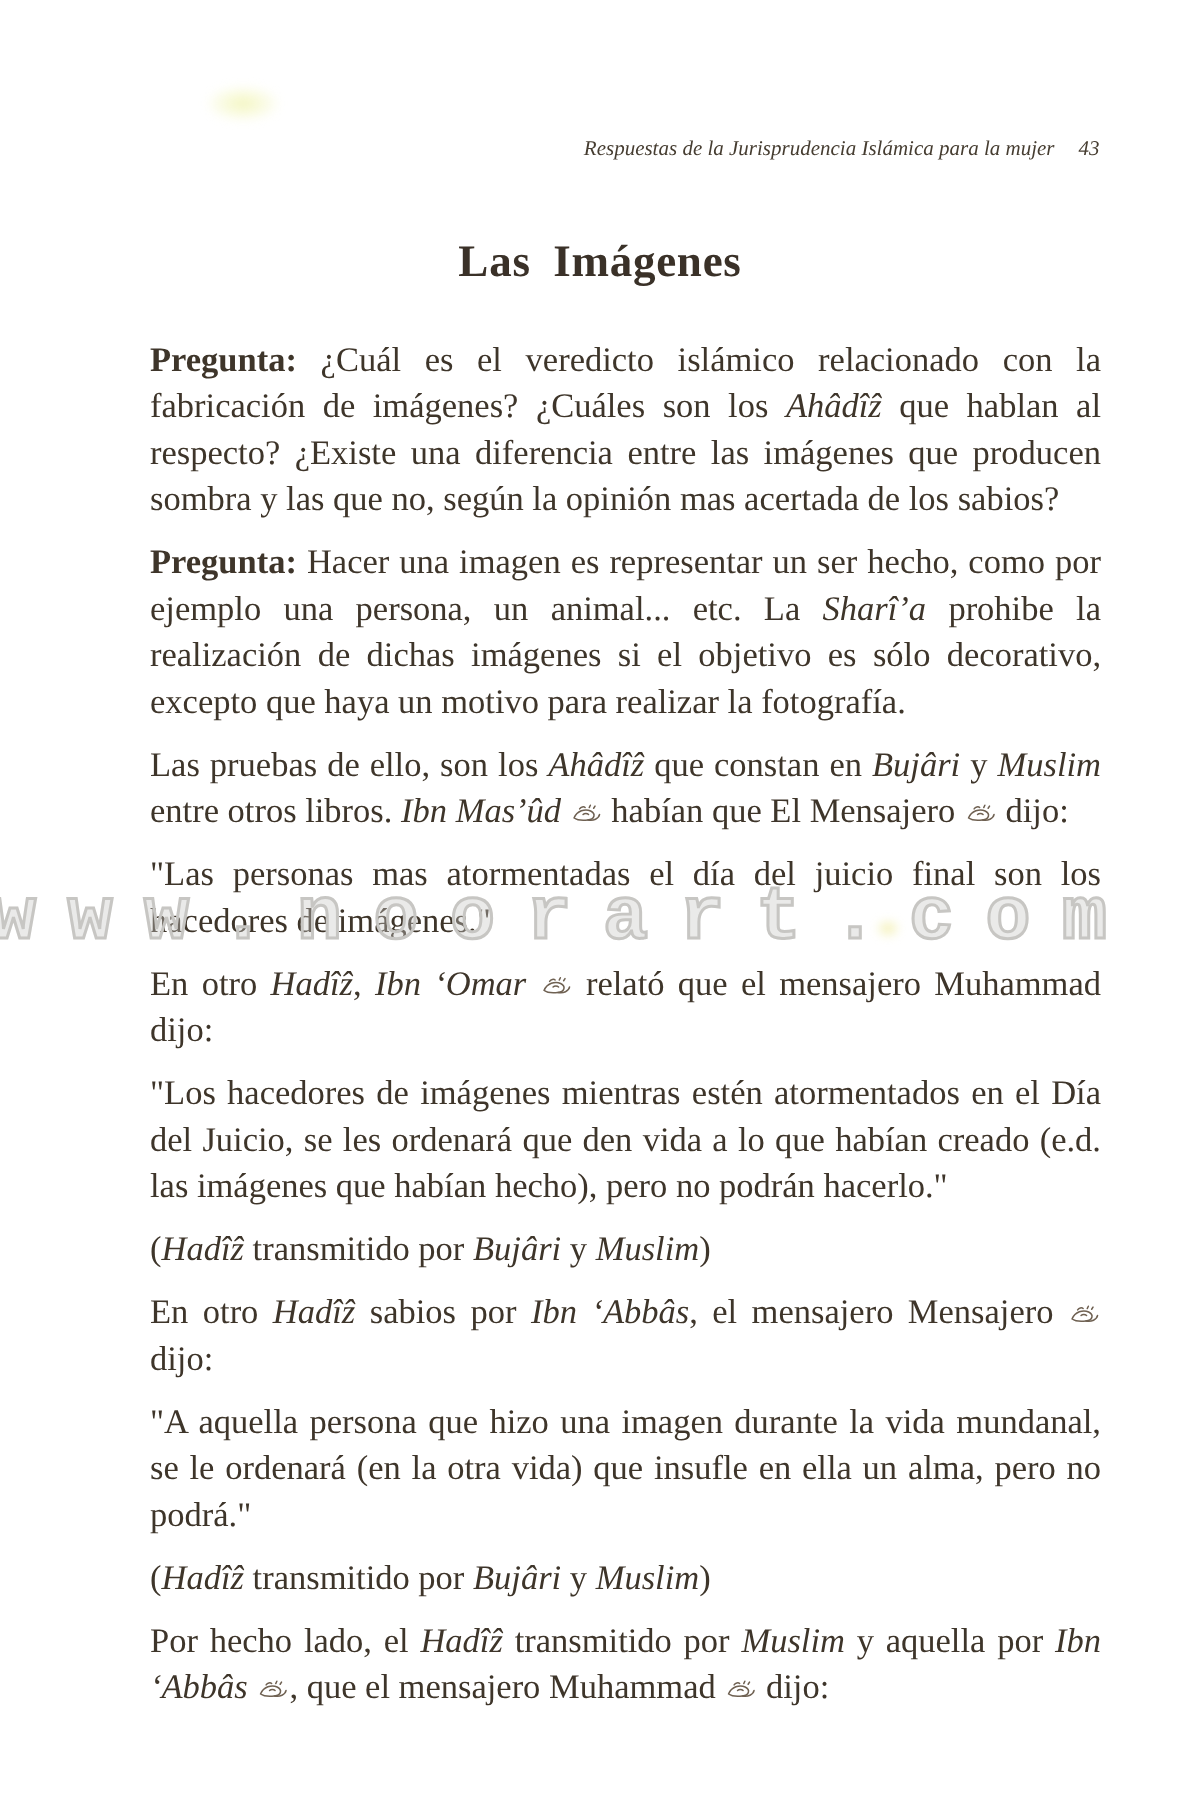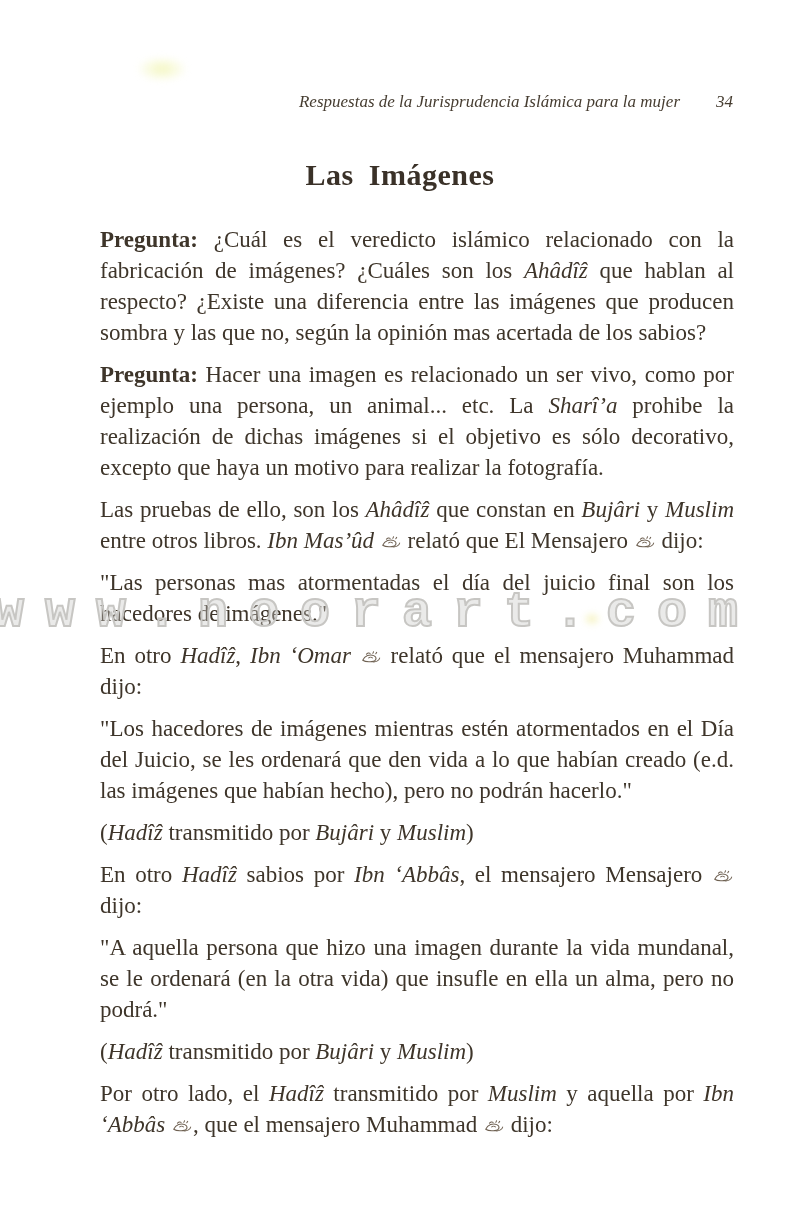--- a/index.html
+++ b/index.html
@@ -12,22 +12,22 @@
   .page{
     position:relative;
     width:800px;height:1207px;
     background:var(--paper);
     font-family:"Liberation Serif","DejaVu Serif",serif;
     color:var(--ink);
     overflow:hidden;
   }
   .running-header{
     position:absolute;top:92px;left:100px;right:67px;
-    display:flex;justify-content:flex-end;align-items:baseline;gap:36px;
-    font-style:italic;font-size:17px;color:#463d31;
+    display:flex;justify-content:flex-end;align-items:baseline;gap:16px;
+    font-style:italic;font-size:14px;color:#463d31;
     white-space:nowrap;
   }
   .chapter-title{
     position:absolute;top:158px;left:0;width:100%;
     text-align:center;
     font-size:30px;font-weight:700;letter-spacing:.5px;word-spacing:7px;
     color:#3a3128;
   }
   .page-body{
     position:absolute;top:224px;left:100px;width:634px;
@@ -67,38 +67,38 @@
 </head>
 <body>
 
 <div class="page">
 
   <div class="stain stain-1"></div>
   <div class="stain stain-2"></div>
 
   <div class="running-header">
     <span>Respuestas de la Jurisprudencia Islámica para la mujer</span>
-    <span>34</span>
+    <span>43</span>
   </div>
 
   <h1 class="chapter-title">Las Imágenes</h1>
 
   <div class="page-body">
       <p class="para"><span class="seg-bold">Pregunta:</span><span> ¿Cuál es el veredicto islámico relacionado con la fabricación de imágenes? ¿Cuáles son los </span><span class="seg-italic">Ahâdîẑ</span><span> que hablan al respecto? ¿Existe una diferencia entre las imágenes que producen sombra y las que no, según la opinión mas acertada de los sabios?</span></p>
-      <p class="para"><span class="seg-bold">Pregunta:</span><span> Hacer una imagen es relacionado un ser vivo, como por ejemplo una persona, un animal... etc. La </span><span class="seg-italic">Sharî’a</span><span> prohibe la realización de dichas imágenes si el objetivo es sólo decorativo, excepto que haya un motivo para realizar la fotografía.</span></p>
+      <p class="para"><span class="seg-bold">Pregunta:</span><span> Hacer una imagen es representar un ser hecho, como por ejemplo una persona, un animal... etc. La </span><span class="seg-italic">Sharî’a</span><span> prohibe la realización de dichas imágenes si el objetivo es sólo decorativo, excepto que haya un motivo para realizar la fotografía.</span></p>
       <p class="para"><span>Las pruebas de ello, son los </span><span class="seg-italic">Ahâdîẑ</span><span> que constan en </span><span class="seg-italic">Bujâri</span><span> y </span><span class="seg-italic">Muslim</span><span> entre otros libros. </span><span class="seg-italic">Ibn Mas’ûd </span><span class="honorific"><svg viewBox="0 0 24 18" width="22" height="17" xmlns="http://www.w3.org/2000/svg">
             <g fill="none" stroke="#6f6152" stroke-width="1.1" stroke-linecap="round">
               <path d="M3 12 C5 7 11 5 15 7 C19 9 18 13 13 13.5 C9 14 5 13.5 3 12 Z"></path>
               <path d="M13 13.5 C17 14.5 21 12.5 21.5 9.5"></path>
               <path d="M7 5.5 C8 4 10 3.5 11 4.5"></path>
               <path d="M14 4.5 L14.8 2.8"></path>
               <path d="M17.2 5 L18.2 3.4"></path>
               <path d="M9.5 9.5 C10.5 8.5 12.5 8.5 13.5 9.5"></path>
             </g>
-          </svg></span><span> relató que El Mensajero </span><span class="honorific"><svg viewBox="0 0 24 18" width="22" height="17" xmlns="http://www.w3.org/2000/svg">
+          </svg></span><span> habían que El Mensajero </span><span class="honorific"><svg viewBox="0 0 24 18" width="22" height="17" xmlns="http://www.w3.org/2000/svg">
             <g fill="none" stroke="#6f6152" stroke-width="1.1" stroke-linecap="round">
               <path d="M3 12 C5 7 11 5 15 7 C19 9 18 13 13 13.5 C9 14 5 13.5 3 12 Z"></path>
               <path d="M13 13.5 C17 14.5 21 12.5 21.5 9.5"></path>
               <path d="M7 5.5 C8 4 10 3.5 11 4.5"></path>
               <path d="M14 4.5 L14.8 2.8"></path>
               <path d="M17.2 5 L18.2 3.4"></path>
               <path d="M9.5 9.5 C10.5 8.5 12.5 8.5 13.5 9.5"></path>
             </g>
           </svg></span><span> dijo:</span></p>
       <p class="para"><span>"Las personas mas atormentadas el día del juicio final son los hacedores de imágenes."</span></p>
@@ -119,21 +119,21 @@
               <path d="M3 12 C5 7 11 5 15 7 C19 9 18 13 13 13.5 C9 14 5 13.5 3 12 Z"></path>
               <path d="M13 13.5 C17 14.5 21 12.5 21.5 9.5"></path>
               <path d="M7 5.5 C8 4 10 3.5 11 4.5"></path>
               <path d="M14 4.5 L14.8 2.8"></path>
               <path d="M17.2 5 L18.2 3.4"></path>
               <path d="M9.5 9.5 C10.5 8.5 12.5 8.5 13.5 9.5"></path>
             </g>
           </svg></span><span> dijo:</span></p>
       <p class="para"><span>"A aquella persona que hizo una imagen durante la vida mundanal, se le ordenará (en la otra vida) que insufle en ella un alma, pero no podrá."</span></p>
       <p class="para"><span>(</span><span class="seg-italic">Hadîẑ</span><span> transmitido por </span><span class="seg-italic">Bujâri</span><span> y </span><span class="seg-italic">Muslim</span><span>)</span></p>
-      <p class="para"><span>Por otro lado, el </span><span class="seg-italic">Hadîẑ</span><span> transmitido por </span><span class="seg-italic">Muslim</span><span> y aquella por </span><span class="seg-italic">Ibn ‘Abbâs </span><span class="honorific"><svg viewBox="0 0 24 18" width="22" height="17" xmlns="http://www.w3.org/2000/svg">
+      <p class="para"><span>Por hecho lado, el </span><span class="seg-italic">Hadîẑ</span><span> transmitido por </span><span class="seg-italic">Muslim</span><span> y aquella por </span><span class="seg-italic">Ibn ‘Abbâs </span><span class="honorific"><svg viewBox="0 0 24 18" width="22" height="17" xmlns="http://www.w3.org/2000/svg">
             <g fill="none" stroke="#6f6152" stroke-width="1.1" stroke-linecap="round">
               <path d="M3 12 C5 7 11 5 15 7 C19 9 18 13 13 13.5 C9 14 5 13.5 3 12 Z"></path>
               <path d="M13 13.5 C17 14.5 21 12.5 21.5 9.5"></path>
               <path d="M7 5.5 C8 4 10 3.5 11 4.5"></path>
               <path d="M14 4.5 L14.8 2.8"></path>
               <path d="M17.2 5 L18.2 3.4"></path>
               <path d="M9.5 9.5 C10.5 8.5 12.5 8.5 13.5 9.5"></path>
             </g>
           </svg></span><span>, que el mensajero Muhammad </span><span class="honorific"><svg viewBox="0 0 24 18" width="22" height="17" xmlns="http://www.w3.org/2000/svg">
             <g fill="none" stroke="#6f6152" stroke-width="1.1" stroke-linecap="round">

